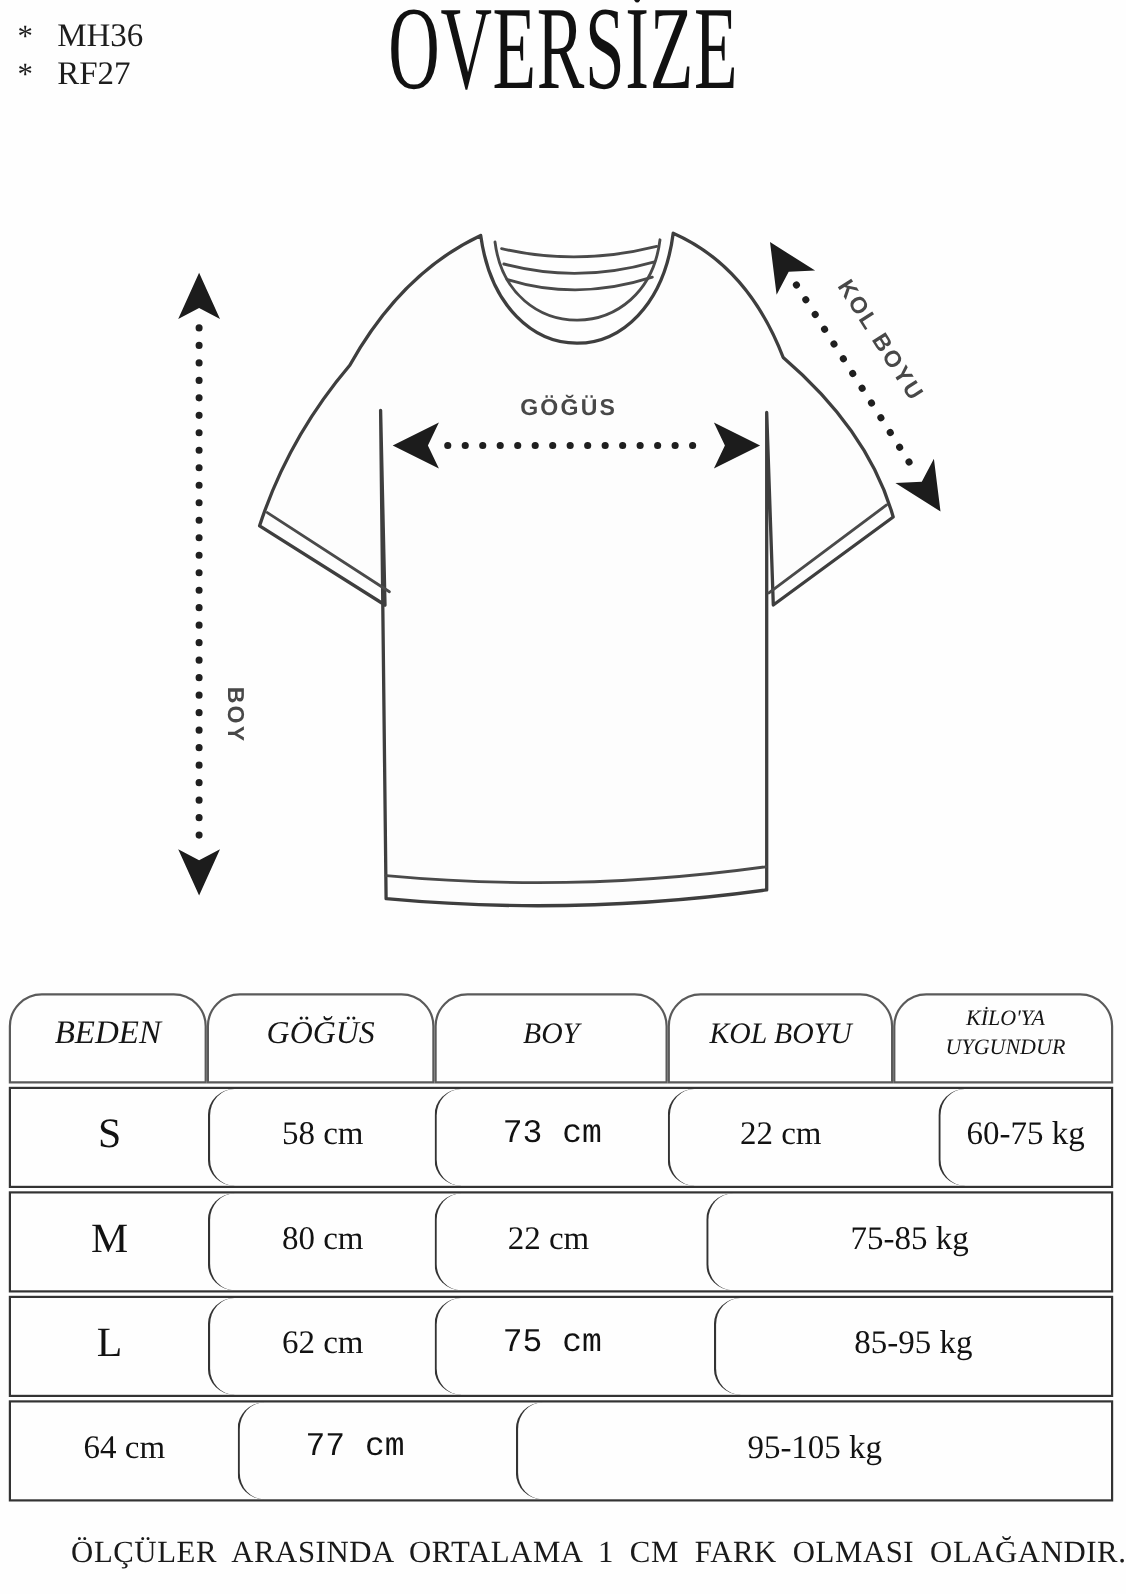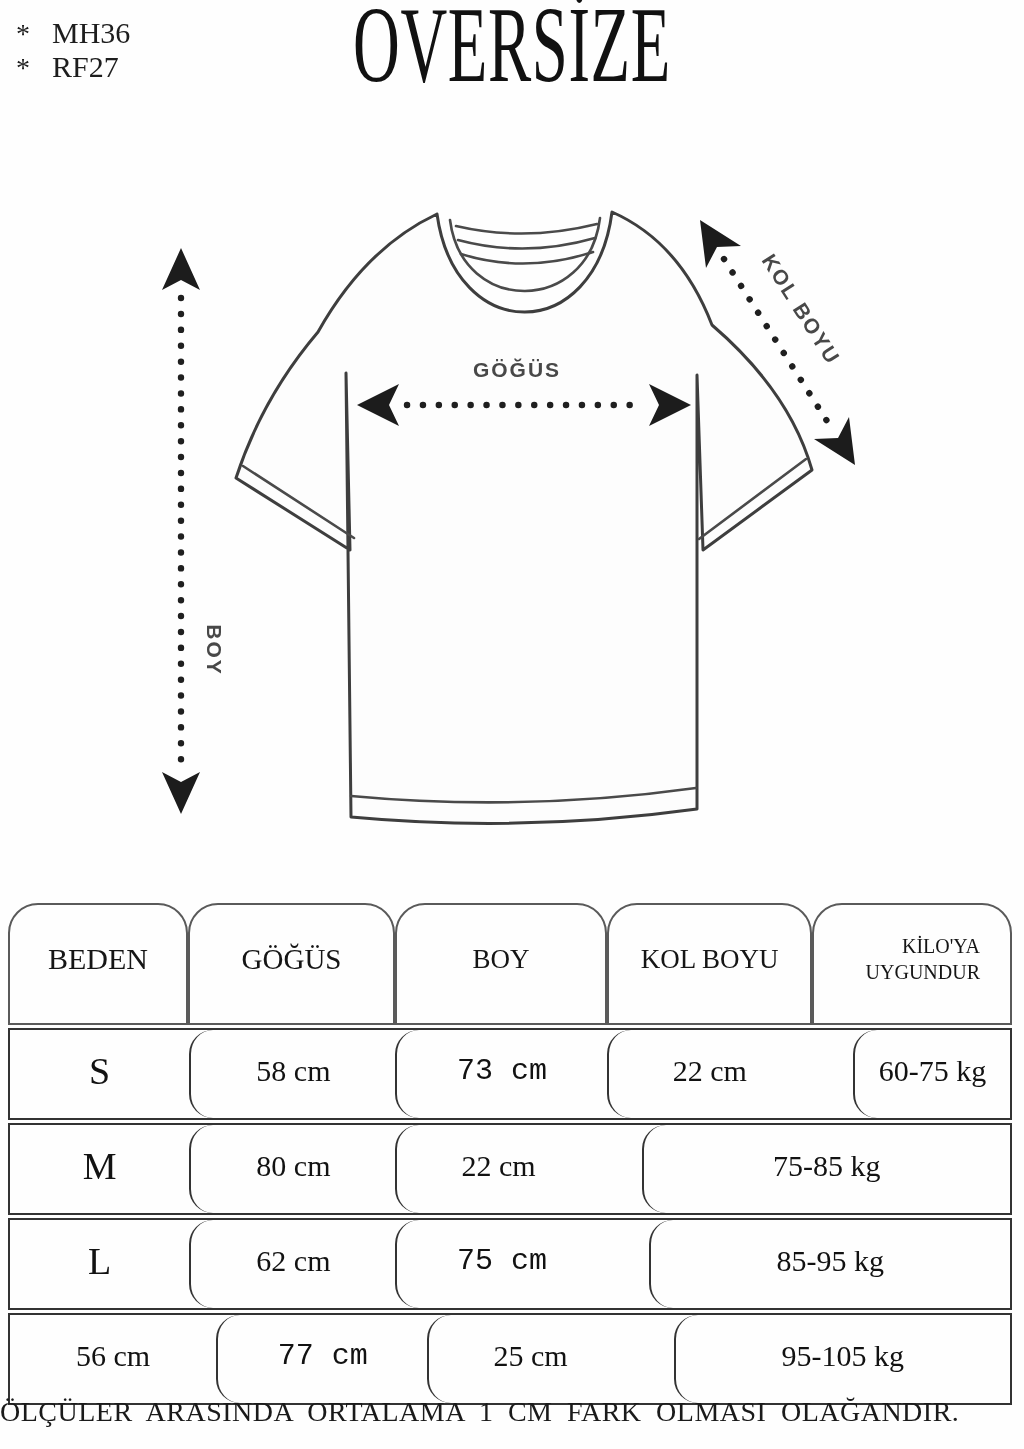--- a/index.html
+++ b/index.html
@@ -30,51 +30,51 @@
     stroke-linejoin:round; stroke-linecap:round; }
   .thin  { fill:none; stroke:#4a4a4a; stroke-width:2.6; stroke-linecap:round; }
   .dots  { stroke:#1f1f1f; stroke-width:6.4; fill:none;
     stroke-linecap:round; stroke-dasharray:0.1 15.8; }
   .ah    { fill:#1c1c1c; stroke:none; }
   .dlabel{ font-family:"Liberation Sans","DejaVu Sans",sans-serif;
     font-size:21px; font-weight:bold; fill:#484848; letter-spacing:2px; }
 
   
   .size-table { position:absolute; top:903px; left:8px; width:1004px; }
-  .thead { display:flex; height:122px; }
+  .thead { display:flex; height:82px;font-style:italic; }
   .tab {
     box-sizing:border-box; border:2.5px solid #5a5a5a;
     border-radius:30px 30px 0 0; background:#fefefe;
     display:flex; align-items:center; justify-content:center;
     text-align:center; font-size:28px; color:#151515; padding-bottom:10px;
   }
   .tab.c1 { width:17.93%; font-size:30px; }
   .tab.c2 { width:20.62%; font-size:29px; }
   .tab.c3 { width:21.12%; font-size:27px; }
   .tab.c4 { width:20.42%; font-size:27px; }
-  .tab.c5 { flex:1; font-size:20px; line-height:1.3; padding:0 30px 10px 34px;text-align:right; }
+  .tab.c5 { flex:1; font-size:20px; line-height:1.3; padding:0 30px 10px 34px; }
   .trow {
     display:flex; box-sizing:border-box; height:92px; margin-top:3px;
     border:2.5px solid #333; background:#fefefe;
   }
   .cell {
     box-sizing:border-box; display:flex; align-items:center;
     justify-content:center; font-size:30px; color:#121212; padding-bottom:6px;
   }
   .cell + .cell { border-left:2.5px solid #333;border-radius:24px; }
   .cell.c1 { width:17.93%; font-size:38px; }
   .cell.c2 { width:20.62%; }
   .cell.c3 { width:21.12%;font-family:Liberation Mono, monospace; }
   .cell.c4 { width:20.42%; }
   .cell.c5 { flex:1;margin-left:42px; }
 
   
   .note {
     position:absolute; top:1396px; left:0; width:1024px;
-    text-align:left; font-size:28px; color:#1a1a1a;
+    text-align:right; font-size:28px; color:#1a1a1a;
     letter-spacing:0.5px; word-spacing:7px; white-space:nowrap;
   }
 </style>
 </head>
 <body>
 
 <div id="page">
 
   <div class="codes">
     <div class="code-line">
@@ -158,22 +158,21 @@
     </div>
 
     <div class="trow">
       <div class="cell c1">L</div>
       <div class="cell c2">62 cm</div>
       <div class="cell c3">75 cm</div>
       <div class="cell c5">85-95 kg</div>
     </div>
 
     <div class="trow">
-      <div class="cell c2">56 cm</div>
+      <div class="cell c2">64 cm</div>
       <div class="cell c3">77 cm</div>
-      <div class="cell c4">25 cm</div>
       <div class="cell c5">95-105 kg</div>
     </div>
   </div>
 
   <div class="note">ÖLÇÜLER ARASINDA ORTALAMA 1 CM FARK OLMASI OLAĞANDIR.</div>
 
 </div>
 
 </body></html>

